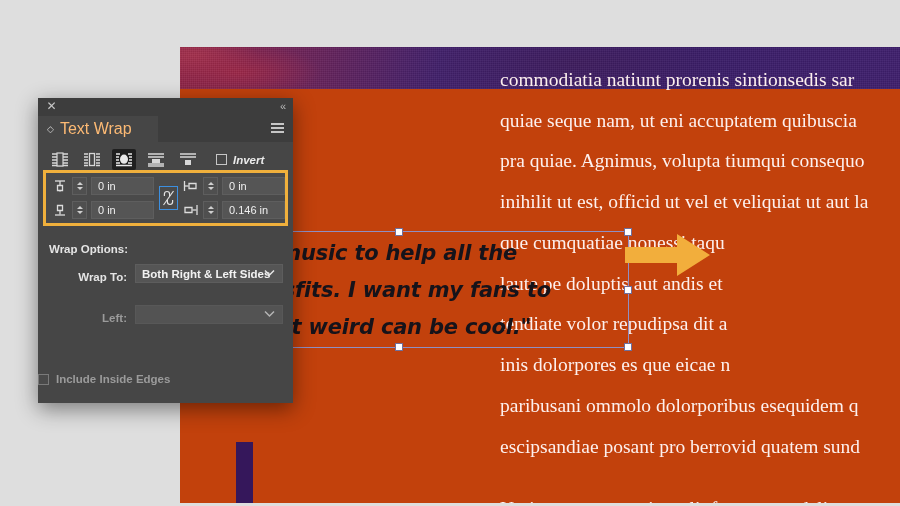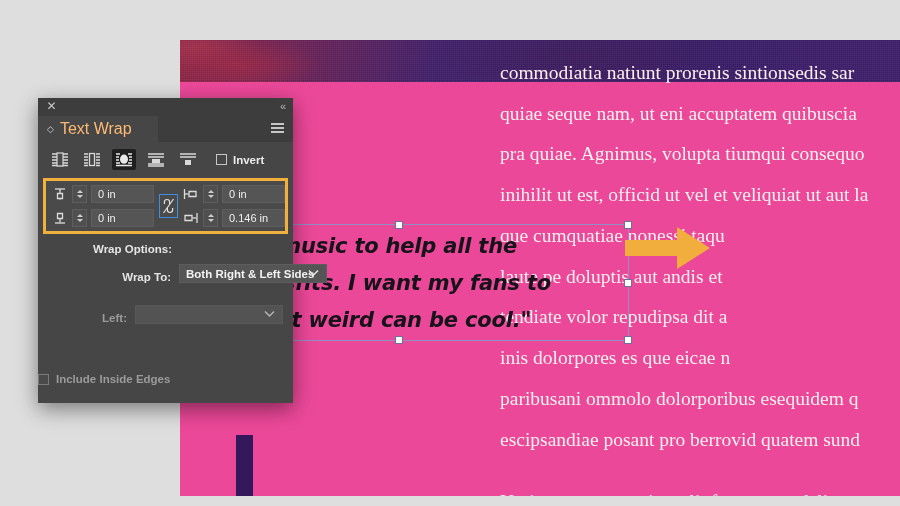--- a/index.html
+++ b/index.html
@@ -6,22 +6,22 @@
   html,body{margin:0;padding:0;}
   body{
     width:900px;height:506px;overflow:hidden;
     background:#dedede;
     font-family:"Liberation Sans", sans-serif;
     position:relative;
   }
 
   
   #canvas{
-    position:absolute;left:180px;top:40px;width:720px;height:456px;
-    background:#ec4899;overflow:hidden;
+    position:absolute;left:180px;top:47px;width:720px;height:456px;
+    background:#c2410c;overflow:hidden;
   }
   #photo-band{
     position:absolute;left:0;top:0;width:720px;height:42px;
     background:
       radial-gradient(ellipse 120px 40px at 8% 60%, rgba(160,40,70,.85), rgba(160,40,70,0) 70%),
       radial-gradient(ellipse 90px 30px at 2% 20%, rgba(175,55,80,.7), rgba(175,55,80,0) 70%),
       radial-gradient(ellipse 200px 50px at 55% 40%, rgba(62,28,92,.9), rgba(62,28,92,0) 75%),
       linear-gradient(100deg,#8e2547 0%, #6e2357 16%, #41206b 36%, #3a1d68 70%, #3f1f6d 100%);
   }
   #photo-band::after{
@@ -96,25 +96,25 @@
   #mode-row{
     height:27px;display:flex;align-items:center;padding:4px 0 0 10px;gap:8px;
   }
   .mode-btn{
     width:24px;height:21px;display:flex;align-items:center;justify-content:center;
     border-radius:2px;
   }
   .mode-btn.active{background:#1f1f1f;}
   #invert-wrap{display:flex;align-items:center;gap:6px;margin-left:8px;}
   #invert-box{width:11px;height:11px;border:1.5px solid #c6c6c6;box-sizing:border-box;background:#464646;}
-  #invert-label{color:#ebebeb;font-size:11.5px;font-weight:bold;}
+  #invert-label{color:#ebebeb;font-size:11.5px;font-weight:bold;font-style:italic;}
 
   
   #offsets{
-    position:absolute;left:5px;top:80px;width:245px;height:56px;
+    position:absolute;left:5px;top:72px;width:245px;height:56px;
     border:3px solid #f0b03c;box-sizing:border-box;background:#4a4a4a;
     display:flex;align-items:center;
   }
   .off-col{display:flex;flex-direction:column;gap:6px;}
   .off-field{display:flex;align-items:center;gap:4px;}
   .off-icon{width:16px;height:16px;display:flex;align-items:center;justify-content:center;}
   .stepper{
     width:15px;height:18px;background:#4f4f4f;border:1px solid #5e5e5e;box-sizing:border-box;
     display:flex;flex-direction:column;align-items:center;justify-content:center;gap:2px;
   }
@@ -124,21 +124,21 @@
   .off-input{
     width:63px;height:18px;background:#555555;border:1px solid #5e5e5e;box-sizing:border-box;
     color:#efefef;font-size:11px;display:flex;align-items:center;padding-left:6px;
   }
   #chain-btn{
     width:22px;height:24px;border:1.5px solid #3c8fe0;box-sizing:border-box;background:#4a4a4a;
     display:flex;align-items:center;justify-content:center;margin:0 5px;
   }
 
   
-  #wrap-options{position:absolute;left:0;top:145px;width:255px;padding-left:44px;}
+  #wrap-options{position:absolute;left:0;top:145px;width:255px;}
   .sec-title{color:#e4e4e4;font-weight:bold;font-size:11.5px;padding-left:11px;}
   .form-row{display:flex;align-items:flex-end;margin-top:9px;padding-left:11px;}
   .form-label{width:78px;text-align:right;font-weight:bold;color:#e4e4e4;font-size:11.5px;padding-right:8px;}
   .select{
     position:relative;width:148px;height:19px;background:#555555;border:1px solid #5d5d5d;
     box-sizing:border-box;color:#f2f2f2;font-size:11.5px;font-weight:bold;
     display:flex;align-items:center;padding-left:6px;
   }
   .select .chev{position:absolute;right:7px;top:4px;}
   .select.disabled{background:#535353;border-color:#585858;}

